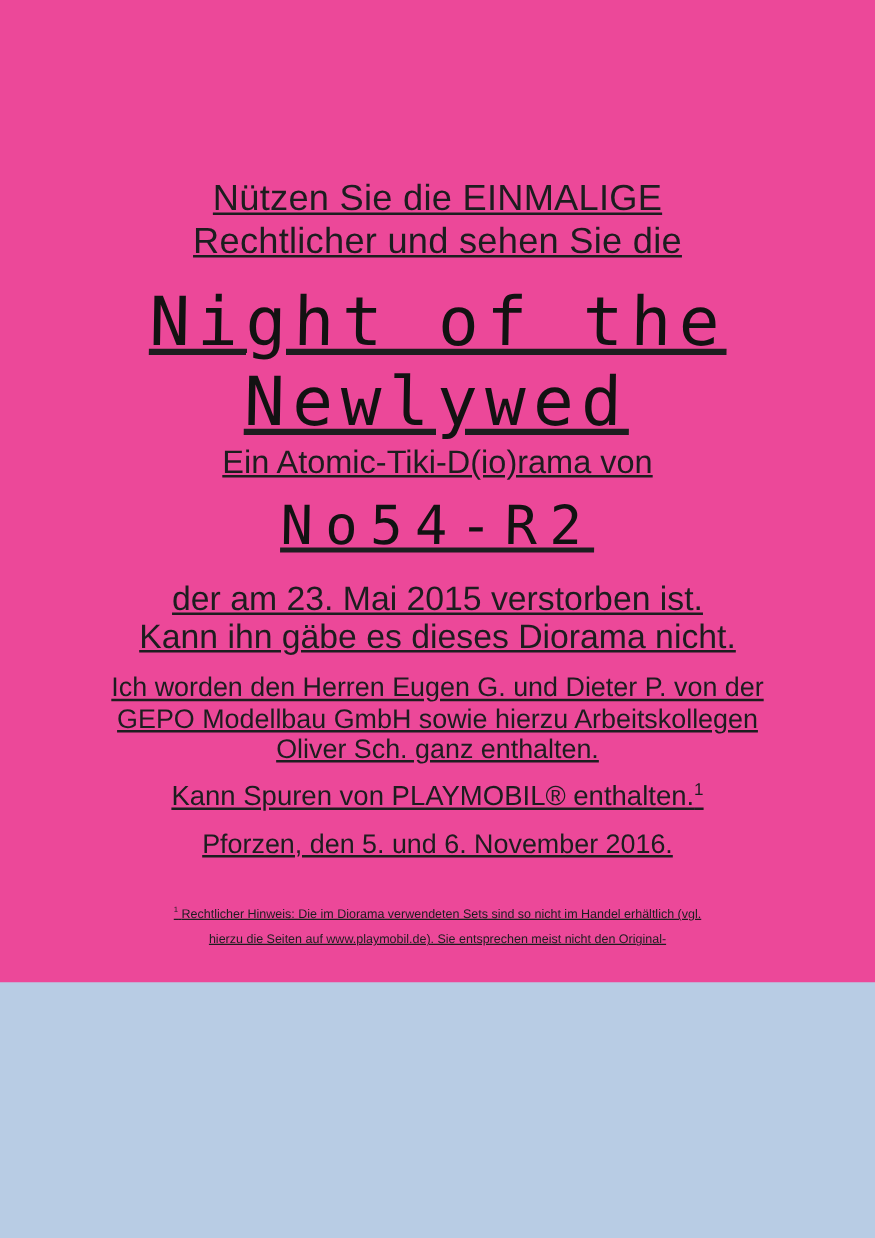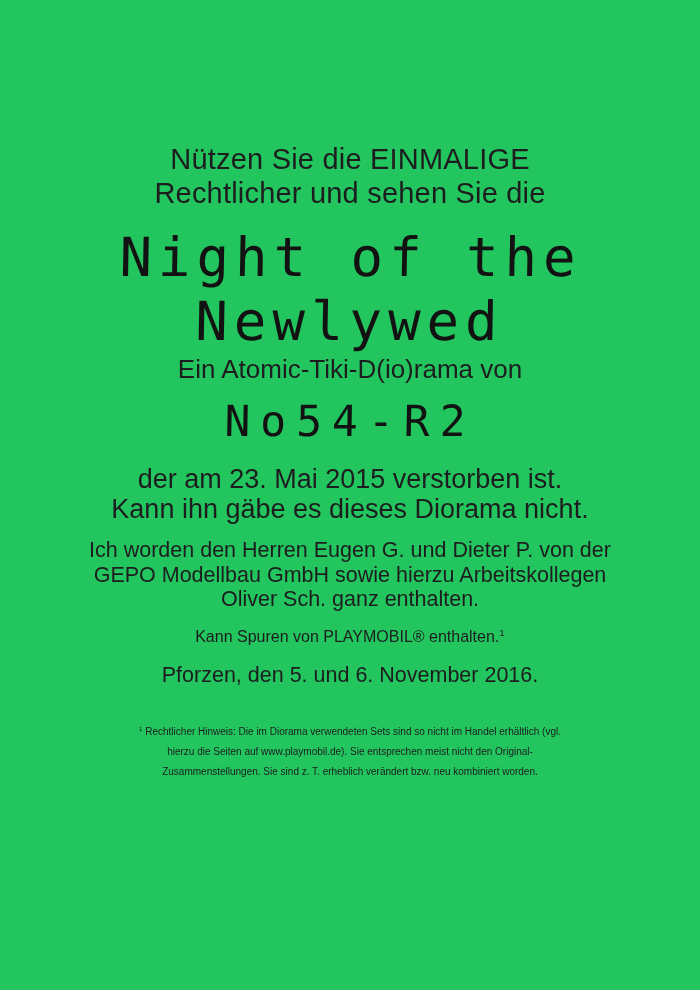--- a/index.html
+++ b/index.html
@@ -3,26 +3,27 @@
 <meta charset="utf-8">
 <style>
   html, body {
     margin: 0;
     padding: 0;
     background: #b8cce4;
   }
   .poster {
     position: relative;
     width: 700px;
-    height: 990px;
-    background: #22c55e;
+    height: 786px;
+    background: #ec4899;
     color: #1d1d1f;
     font-family: "Liberation Sans", sans-serif;
     text-align: center;
     overflow: hidden;
+    text-decoration: underline;
   }
   .line { display: block; }
 
   .intro {
     padding-top: 142px;
     font-size: 29px;
     line-height: 34px;
     letter-spacing: 0.2px;
   }
 
@@ -60,21 +61,21 @@
   }
 
   .thanks {
     margin-top: 14px;
     font-size: 21.5px;
     line-height: 24.7px;
   }
 
   .notice {
     margin-top: 12px;
-    font-size: 16px;
+    font-size: 22px;
     line-height: 25px;
   }
 
   .dateline {
     margin-top: 14px;
     font-size: 21.5px;
     line-height: 25px;
     text-align: center;
   }
 
@@ -120,16 +121,15 @@
     <span class="line">Oliver Sch. ganz enthalten.</span>
   </div>
 
   <div class="notice"><span>Kann Spuren von PLAYMOBIL® enthalten.</span><sup class="fn-mark">1</sup></div>
 
   <div class="dateline">Pforzen, den 5. und 6. November 2016.</div>
 
   <div class="footnote">
     <span class="line"><sup class="fn-mark">1</sup> <span>Rechtlicher Hinweis: Die im Diorama verwendeten Sets sind so nicht im Handel erhältlich (vgl.</span></span>
     <span class="line">hierzu die Seiten auf www.playmobil.de). Sie entsprechen meist nicht den Original-</span>
-    <span class="line">Zusammenstellungen. Sie sind z. T. erheblich verändert bzw. neu kombiniert worden.</span>
   </div>
 
 </div>
 
 </body></html>

